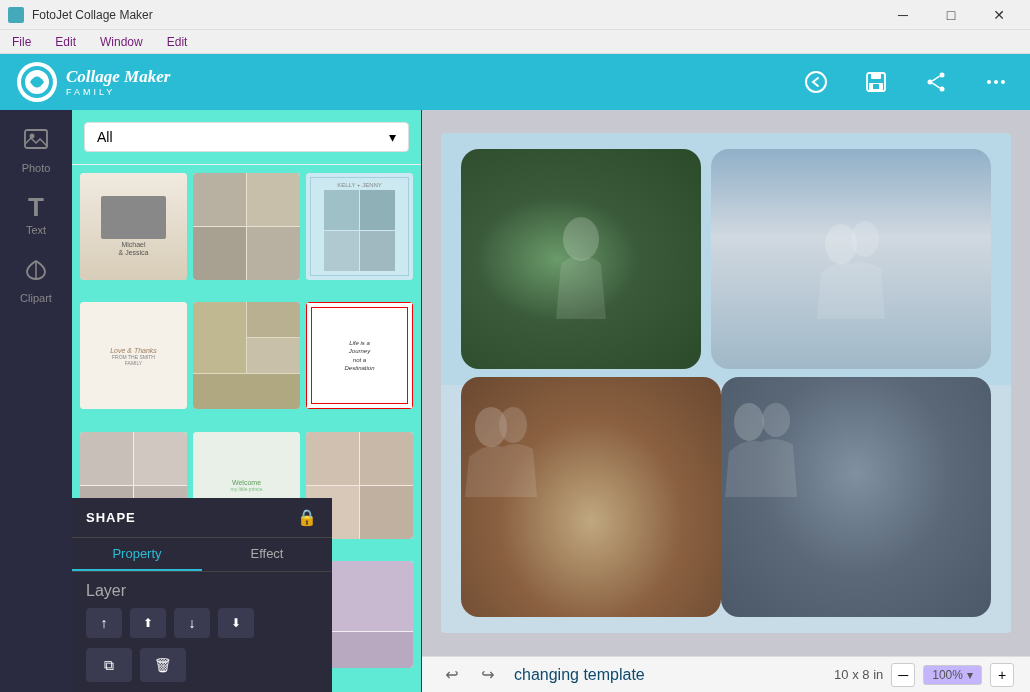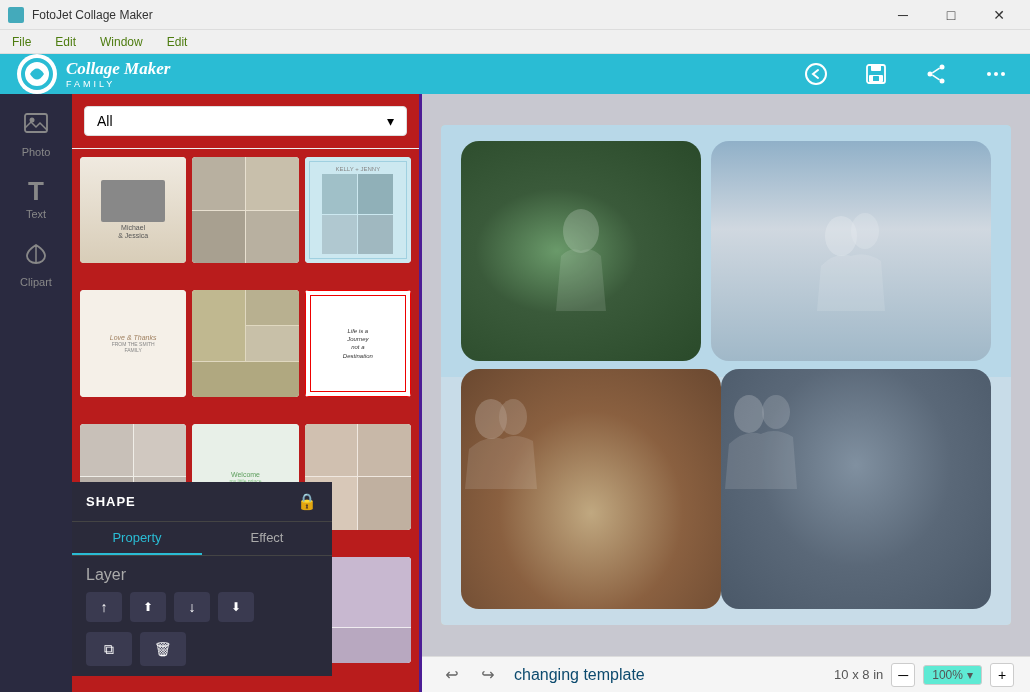--- a/index.html
+++ b/index.html
@@ -23,34 +23,34 @@
     
     .menu-bar {
       height: 24px;
       background: #f0f0f0;
       display: flex;
       align-items: center;
       padding: 0 8px;
       gap: 16px;
       border-bottom: 1px solid #ddd;
       font-size: 12px;
-      color: #4d7c0f;
+      color: #701a75;
     }
     .menu-item { cursor: pointer; padding: 2px 4px; }
 
     
     .app-layout {
       display: flex;
       flex-direction: column;
       height: calc(692px - 54px);
     }
 
     
     .top-toolbar {
-      height: 40px;
+      height: 56px;
       background: #2abcd4;
       display: flex;
       align-items: center;
       padding: 0 16px;
     }
     .logo-area { display: flex; align-items: center; gap: 8px; flex: 0 0 auto; }
     .logo-text { color: white; }
     .logo-text .main { font-size: 18px; font-weight: bold; font-style: italic; font-family: Georgia, serif; }
     .logo-text .sub { font-size: 9px; letter-spacing: 2px; }
     .toolbar-spacer { flex: 1; }
@@ -85,22 +85,22 @@
       color: #aaa;
       font-size: 11px;
       gap: 4px;
     }
     .sidebar-item.active { background: #3a3a55; color: #2abcd4; }
     .sidebar-icon { font-size: 22px; }
 
     
     .panel-area {
       width: 350px;
-      background: #b91c1c;
-      border-right: 3px solid #4c1d95;
+      background: #5eead4;
+      border-right: 1px solid #4c1d95;
       display: flex;
       flex-direction: column;
       position: relative;
     }
 
     
     .panel-top {
       padding: 12px;
       border-bottom: 1px solid #eee;
     }
@@ -132,21 +132,21 @@
       background: #e8e8e8;
       border-radius: 4px;
       cursor: pointer;
       overflow: hidden;
       position: relative;
     }
 
     
     .shape-panel {
       position: absolute;
-      bottom: 16px;
+      bottom: 0;
       left: 0;
       width: 260px;
       background: #2a2a3a;
       color: white;
       border-radius: 0;
       z-index: 10;
     }
     .shape-panel-header {
       display: flex;
       align-items: center;
@@ -273,21 +273,21 @@
     }
     .status-left { display: flex; gap: 8px; }
     .status-icon-btn { width: 28px; height: 28px; border: none; background: transparent; cursor: pointer; font-size: 16px; display: flex; align-items: center; justify-content: center; color: #666; }
     .status-center { flex: 1; text-align: left; font-size: 16px; color: #0c4a6e; }
     .status-right { display: flex; align-items: center; gap: 8px; }
     .zoom-btn { width: 24px; height: 24px; border: 1px solid #ccc; background: white; cursor: pointer; border-radius: 3px; display: flex; align-items: center; justify-content: center; font-size: 14px; }
     .zoom-display {
       display: flex; align-items: center;
       border: 1px solid #ccc;
       border-radius: 3px;
-      background: #5eead4;
+      background: #c4b5fd;
       padding: 2px 8px;
       font-size: 12px;
       cursor: pointer;
     }
 
     
     .logo-svg { width: 42px; height: 42px; }
 
     
     .photo-tl-content {

